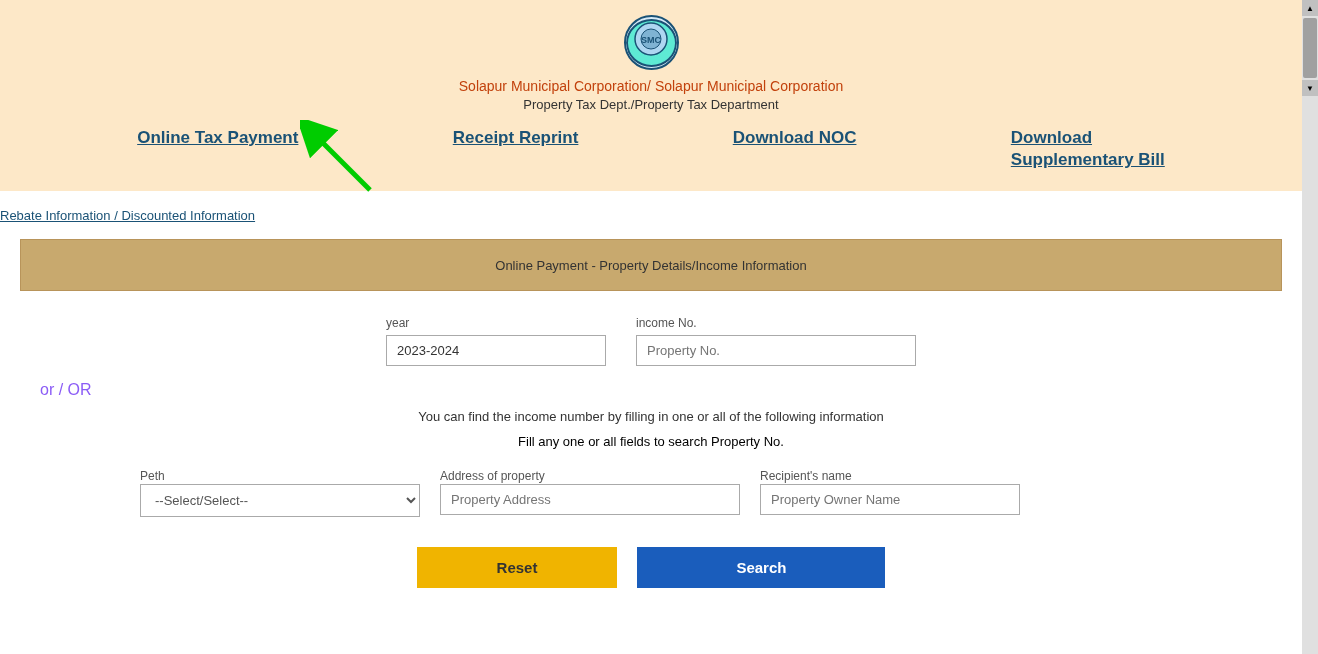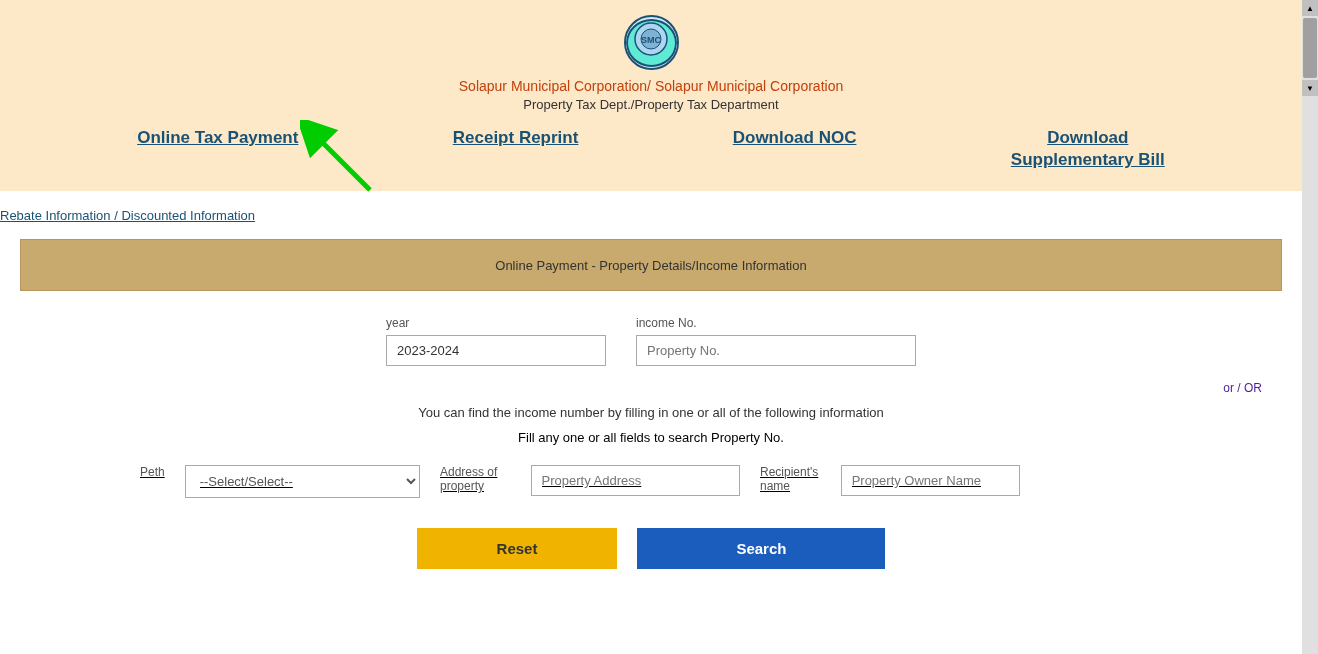--- a/index.html
+++ b/index.html
@@ -108,21 +108,21 @@
       padding: 0 40px;
       margin-top: 10px;
     }
 
     .nav-link {
       color: #1a5276;
       font-size: 17px;
       font-weight: bold;
       text-decoration: underline;
       cursor: pointer;
-      text-align: center;
+      text-align: left;
       line-height: 1.3;
     }
 
     
     .rebate-section {
       padding: 15px 0 10px 0;
       background: #fff;
     }
 
     .rebate-link {
@@ -181,23 +181,23 @@
     .form-input-year {
       width: 220px;
     }
 
     .form-input-property {
       width: 280px;
       color: #aaa;
     }
 
     .or-divider {
-      text-align: right;
-      font-size: 12px;
-      color: #4c1d95;
+      text-align: left;
+      font-size: 16px;
+      color: #8b5cf6;
       margin: 10px 0;
     }
 
     .info-text {
       text-align: center;
       font-size: 13px;
       color: #333;
       margin-bottom: 10px;
     }
 
@@ -212,23 +212,22 @@
     .lower-form {
       display: flex;
       gap: 20px;
       padding: 0 100px;
       margin-bottom: 20px;
       align-items: flex-start;
     }
 
     .lower-form-group {
       display: flex;
-      flex-direction: row;
-      gap: 20px;
-      text-decoration: underline;
+      flex-direction: column;
+      gap: 1px;
     }
 
     .peth-group {
       flex: 0 0 280px;
     }
 
     .recipient-group {
       flex: 0 0 260px;
     }
 

